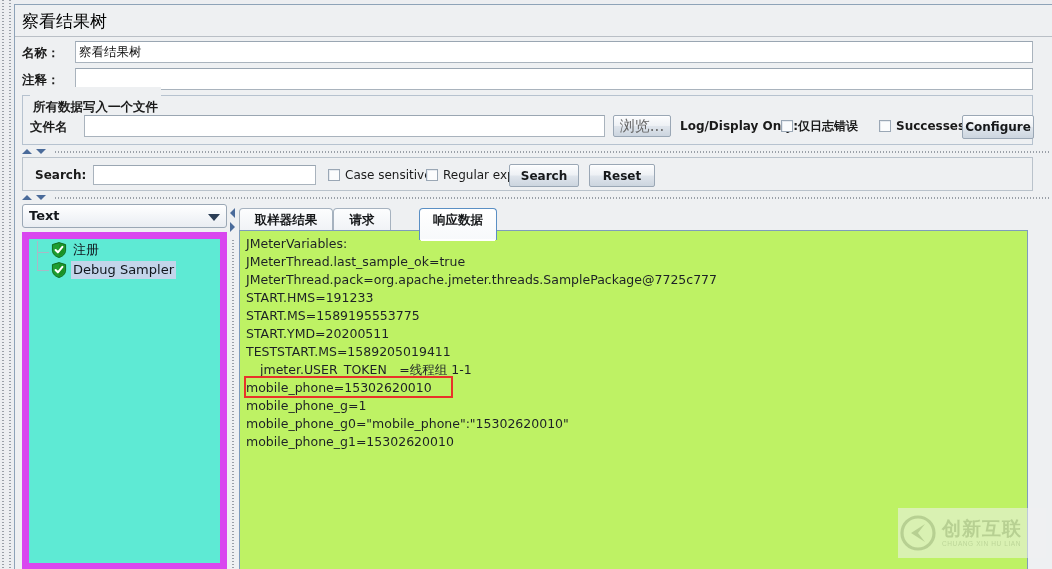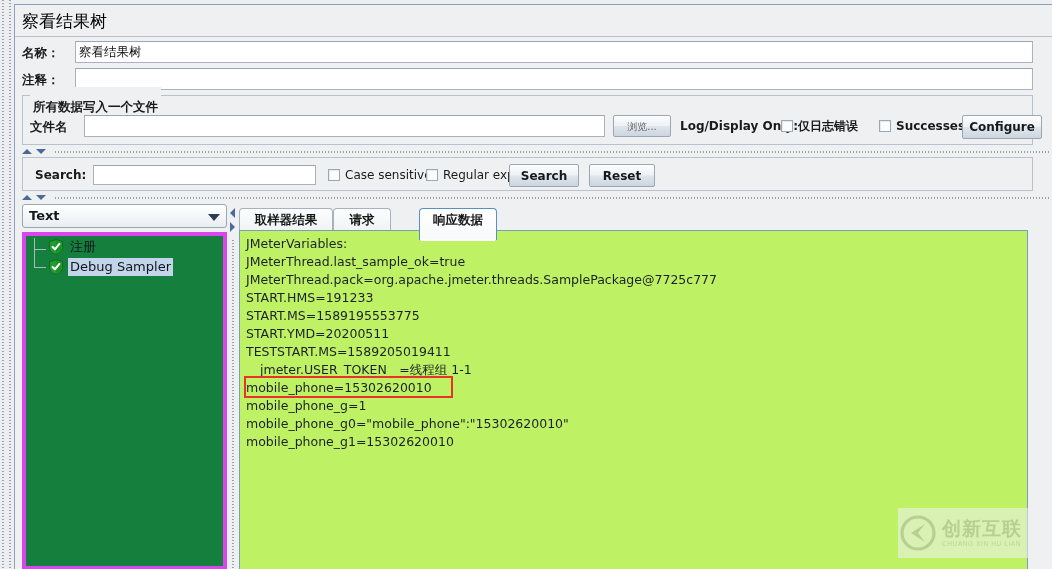--- a/index.html
+++ b/index.html
@@ -95,21 +95,21 @@
     background: linear-gradient(to bottom, #fcfdfe 0%, #eef1f5 48%, #dfe5ec 52%, #ccd5df 100%);
     border: 1px solid #9aa7b5;
     border-radius: 2px;
     font-size: 12px; font-weight: bold;
     color: #16181a;
     text-align: center;
     cursor: default;
     font-family: "DejaVu Sans", "Liberation Sans", sans-serif;
     box-shadow: inset 0 1px 0 rgba(255,255,255,.7);
   }
-  .btn.small-cn { font-size: 10px; color: #666; font-weight: normal; }
+  .btn.small-cn { font-size: 15px; color: #666; font-weight: normal; }
 
   
   .cb-wrap { position: absolute; height: 16px; }
   .cb-box {
     position: absolute; left: 0; top: 2px;
     width: 12px; height: 12px;
     background: #fbfcfd;
     border: 1px solid #9aa7b5;
     box-shadow: inset 1px 1px 0 #e6eaef;
   }
@@ -198,22 +198,22 @@
     position: absolute; right: 6px; top: 9px;
     width: 0; height: 0;
     border-left: 6px solid transparent;
     border-right: 6px solid transparent;
     border-top: 7px solid #2b3d55;
   }
 
   
   #treepanel {
     position: absolute;
-    background: #15803d;
-    border: 4px solid #d946ef;
+    background: #5eead4;
+    border: 7px solid #d946ef;
   }
   .tree-node {
     position: absolute; height: 18px;
     white-space: nowrap;
   }
   .tree-node .node-label {
     position: absolute; left: 24px; top: 0;
     font-size: 13px; line-height: 18px;
     color: #10161c;
     padding: 0 2px;
@@ -346,21 +346,21 @@
     <div class="cb-wrap" style="left:766px; top:113px;">
       <div class="cb-box"></div>
       <div class="cb-label bold">仅日志错误</div>
     </div>
 
     <div class="cb-wrap" style="left:864px; top:113px;">
       <div class="cb-box"></div>
       <div class="cb-label bold">Successes</div>
     </div>
 
-    <div class="btn" style="left:947px; top:110px; width:80px; height:24px; line-height:23px;">Configure</div>
+    <div class="btn" style="left:947px; top:110px; width:72px; height:24px; line-height:23px;">Configure</div>
 
     <div class="splitter-h" style="left:0px; top:142px; width:1038px;">
       <div class="tri tri-up" style="left:7px;  top:2px;"></div>
       <div class="tri tri-down" style="left:21px; top:2px;"></div>
       <div class="dots"></div>
     </div>
 
     <div id="searchpanel" style="left:7px; top:152px; width:1011px; height:34px;">
 
       <div class="plain-label" style="left:12px; top:9px;">Search:</div>

